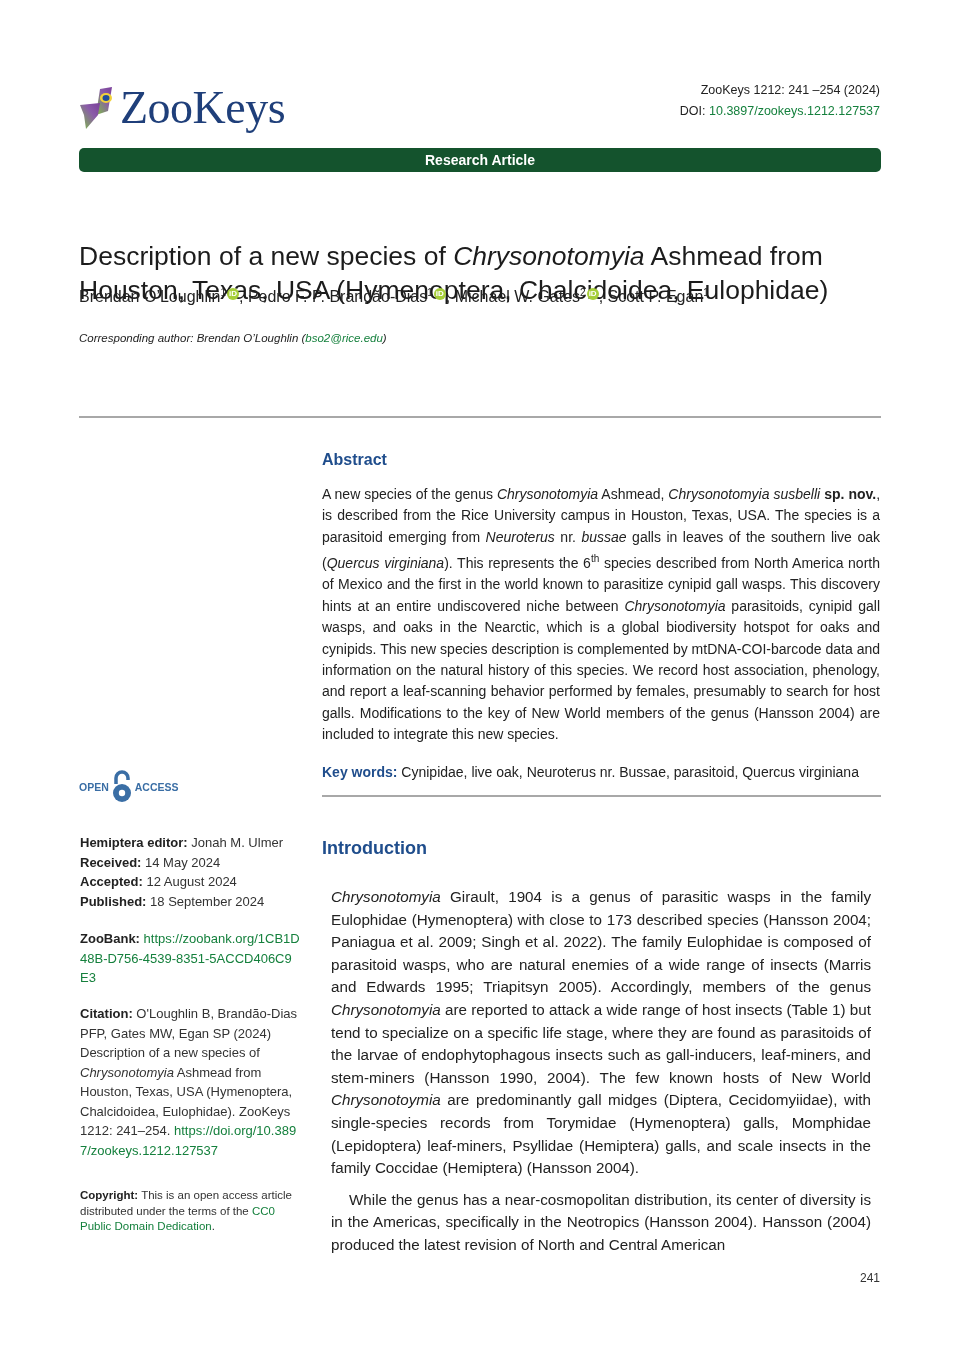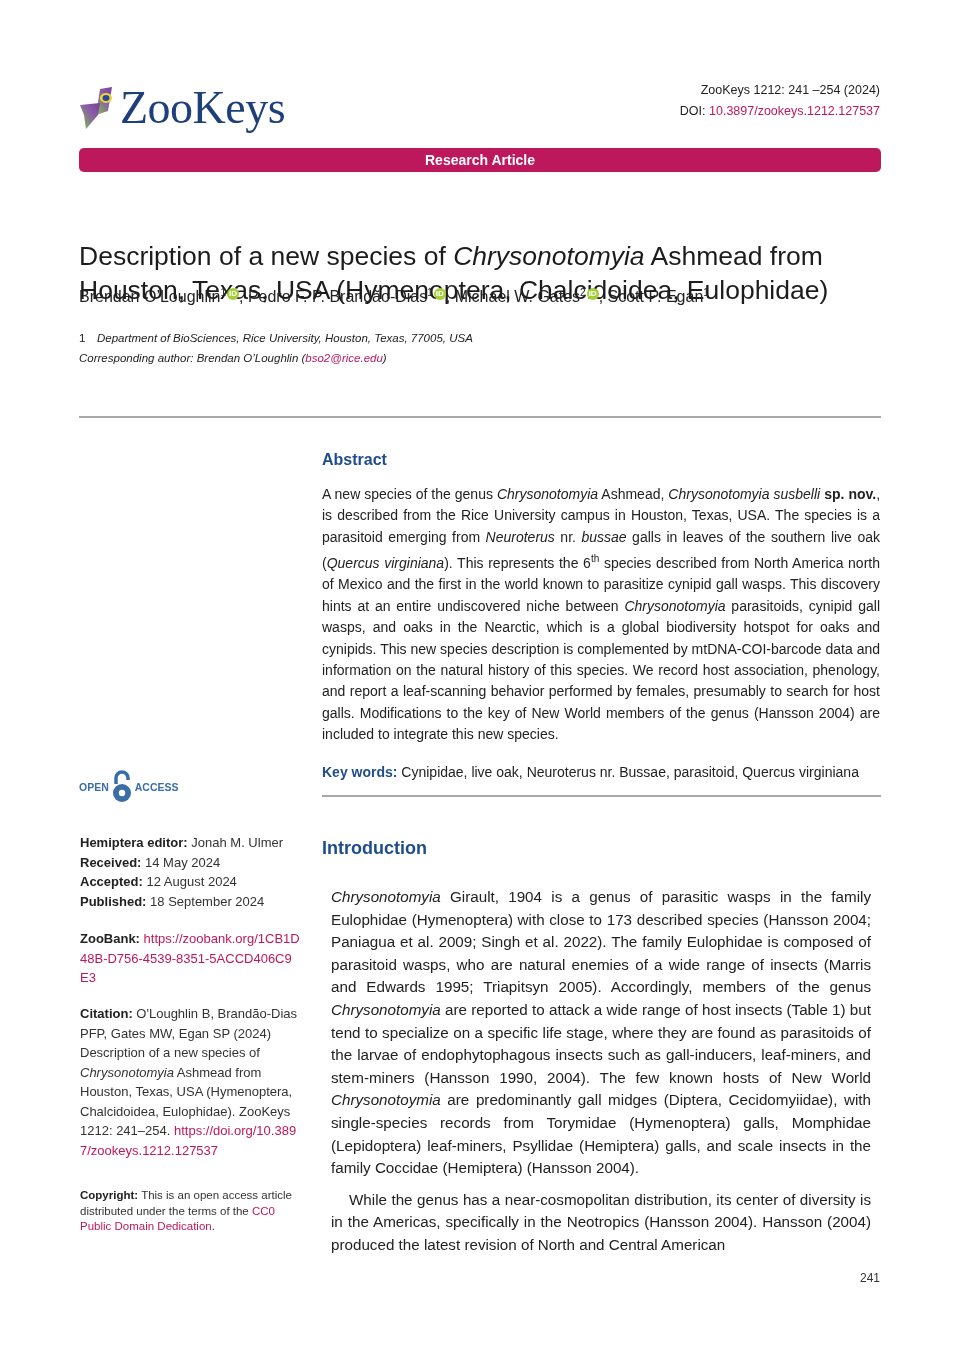--- a/index.html
+++ b/index.html
@@ -1,26 +1,26 @@
 <!DOCTYPE html>
 <html><head>
 <meta charset="utf-8">
 <style>
   html, body { margin:0; padding:0; background:#fff; }
   body { width:960px; height:1358px; position:relative; overflow:hidden;
          font-family:"Liberation Sans", "DejaVu Sans", sans-serif; color:#222; }
-  a, .link { color:#be185d; text-decoration:none; }
+  a, .link { color:#15803d; text-decoration:none; }
   .abs { position:absolute; }
 
   
   .logo { left:78px; top:78px; height:60px; display:flex; align-items:center; }
   .logo svg { margin-right:2px; }
   .logo-text { font-family:"Liberation Serif", "DejaVu Serif", serif; font-size:46px; color:#1f3f7a; letter-spacing:-0.5px; line-height:1; }
   .meta { right:80px; top:80px; text-align:right; font-size:12.5px; line-height:21px; color:#222; }
-  .banner { left:79px; top:148px; width:802px; height:24px; background:#be185d; border-radius:5px;
+  .banner { left:79px; top:148px; width:802px; height:24px; background:#14532d; border-radius:5px;
             color:#fff; font-size:14px; font-weight:bold; text-align:center; line-height:24px; }
 
   
   .title { left:79px; top:203px; width:820px; font-size:26.5px; line-height:34px; color:#1c1c1c;margin-top:36px; }
   .authors { left:79px; top:287px; font-size:16px; color:#222; white-space:nowrap; }
   .orcid { display:inline-block; width:12px; height:12px; border-radius:50%; background:#a6ce39; color:#fff;
            font-size:8px; font-weight:bold; line-height:12px; text-align:center; vertical-align:6px; margin-left:1px; }
   sup { font-size:10px; }
   .affils { left:79px; top:329px; font-size:11.5px; font-style:italic; line-height:19.5px; color:#222; }
   .affils .num { font-style:normal; display:inline-block; width:18px; }
@@ -82,21 +82,20 @@
 <div class="abs title"><span>Description of a new species of </span><i>Chrysonotomyia</i><span> Ashmead from Houston, Texas, USA (Hymenoptera, Chalcidoidea, Eulophidae)</span></div>
 
 <div class="abs authors">
   <span>Brendan O’Loughlin</span><sup>1</sup><span class="orcid">iD</span>,
   <span>Pedro F. P. Brandão-Dias</span><sup>1</sup><span class="orcid">iD</span>,
   <span>Michael W. Gates</span><sup>2</sup><span class="orcid">iD</span>,
   <span>Scott P. Egan</span><sup>1</sup>
 </div>
 
 <div class="abs affils">
-  <div><span class="num">1</span><span>Department of BioSciences, Rice University, Houston, Texas, 77005, USA</span></div>
   <div><span>Corresponding author: Brendan O’Loughlin (</span><a class="link">bso2@rice.edu</a><span>)</span></div>
 </div>
 
 <div class="abs rule" style="left:79px; top:416px; width:802px;"></div>
 
 <div class="abs h2 abstract-h">Abstract</div>
 <div class="abs abstract">A new species of the genus <i>Chrysonotomyia</i> Ashmead, <i>Chrysonotomyia susbelli</i> <b>sp. nov.</b>, is described from the Rice University campus in Houston, Texas, USA. The species is a parasitoid emerging from <i>Neuroterus</i> nr. <i>bussae</i> galls in leaves of the southern live oak (<i>Quercus virginiana</i>). This represents the 6<sup>th</sup> species described from North America north of Mexico and the first in the world known to parasitize cynipid gall wasps. This discovery hints at an entire undiscovered niche between <i>Chrysonotomyia</i> parasitoids, cynipid gall wasps, and oaks in the Nearctic, which is a global biodiversity hotspot for oaks and cynipids. This new species description is complemented by mtDNA-COI-barcode data and information on the natural history of this species. We record host association, phenology, and report a leaf-scanning behavior performed by females, presumably to search for host galls. Modifications to the key of New World members of the genus (Hansson 2004) are included to integrate this new species.</div>
 
 <div class="abs kw">
   <span class="h2">Key words:</span>

